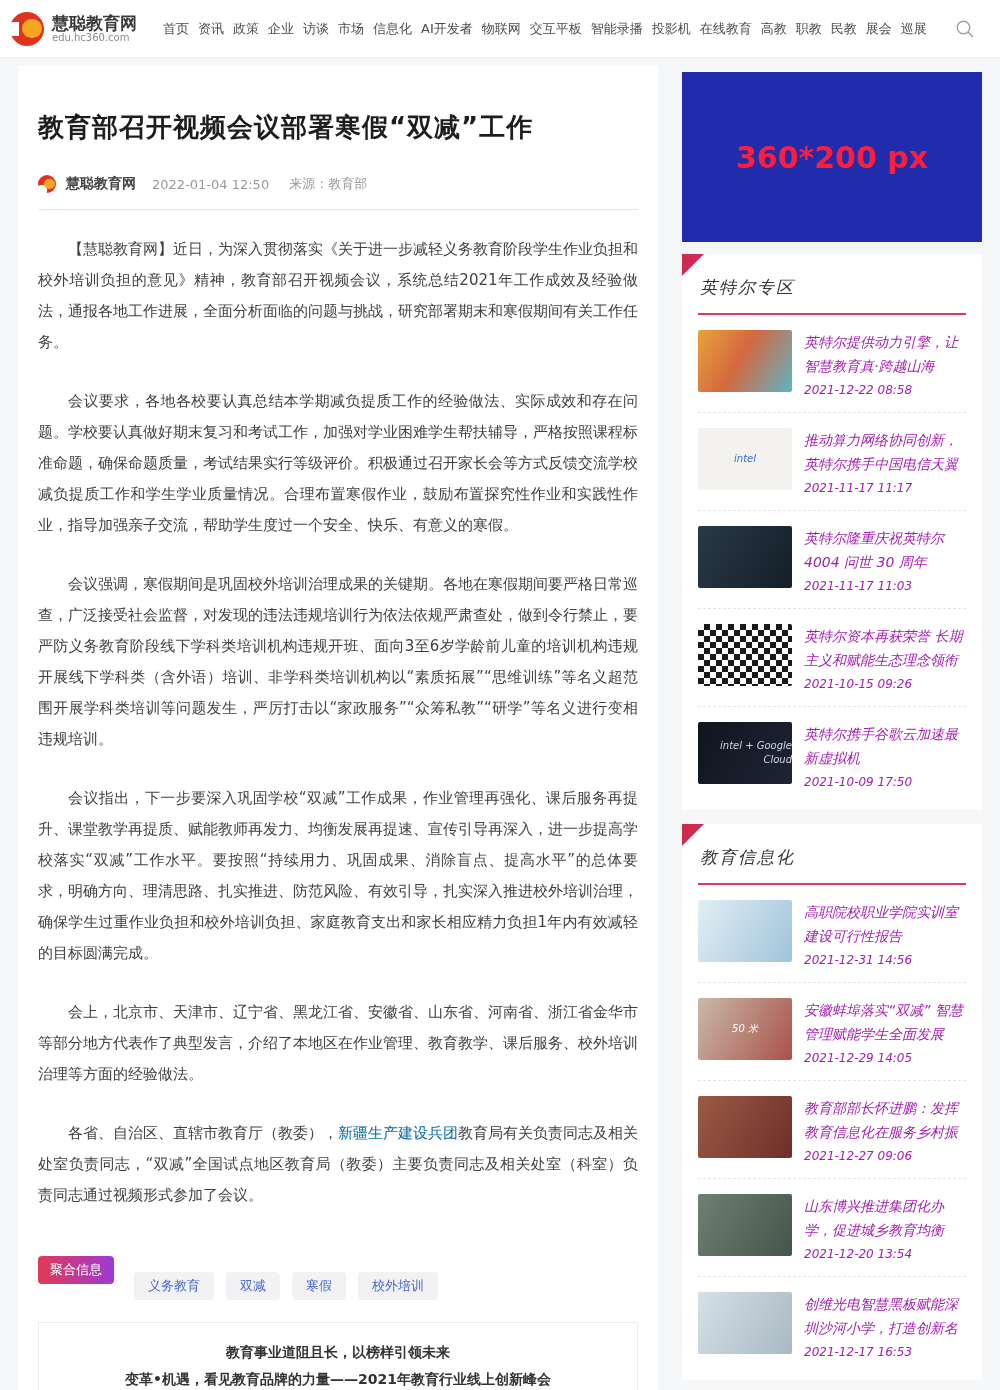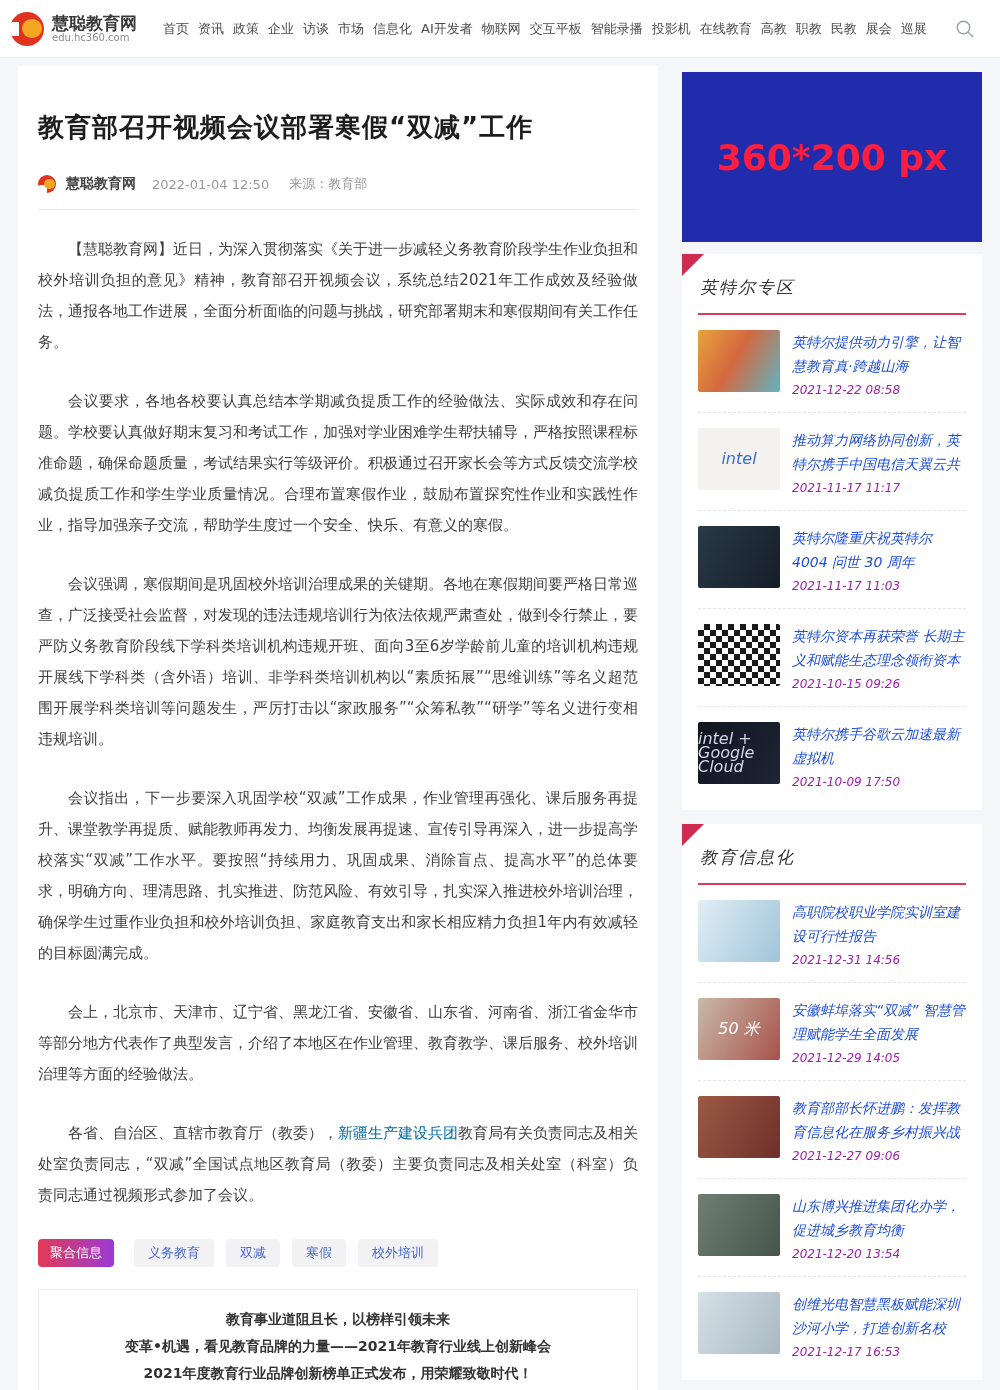--- a/index.html
+++ b/index.html
@@ -33,41 +33,41 @@
   .article-meta { display:flex; align-items:center; gap:10px; padding-bottom:16px; border-bottom:1px solid #e8e8e8; margin-bottom:24px; }
   .meta-source { font-size:14px; font-weight:bold; color:#444; }
   .meta-date, .meta-origin { font-size:13px; color:#999; }
   .meta-date { margin-left:6px; }
   .meta-origin { margin-left:10px; }
   .article-p { font-size:15px; line-height:31px; color:#3f3f3f; text-indent:2em; text-align:justify; margin:0 0 28px; }
   .inline-link { color:#0369a1; cursor:pointer; text-decoration:none; }
   
   .tags { display:flex; gap:20px; align-items:center; margin:4px 0 22px; }
   .tag-primary { background:linear-gradient(90deg,#e23a55,#9c3ad6); color:#fff; font-size:13px; padding:5px 12px; border-radius:4px; cursor:pointer; }
-  .tag { background:#f2f2f5; color:#4a68cf; font-size:13px; padding:5px 14px; border-radius:4px; cursor:pointer; }
+  .tag { background:#f2f2f5; color:#4a68cf; font-size:13px; padding:5px 14px; border-radius:4px; cursor:pointer;margin-top:33px; }
   
   .promo { border:1px solid #ececec; padding:16px 12px 22px; text-align:center; }
   .promo-line { font-size:14px; font-weight:bold; color:#333; line-height:27px; margin:0; }
   .promo-img { width:492px; height:286px; margin:10px auto 0; background:#1c2bab; position:relative; overflow:hidden; }
   .img-label { position:absolute; inset:0; display:flex; align-items:center; justify-content:center; color:#fb1e3e; font-weight:bold; font-family:"DejaVu Sans","Liberation Sans",sans-serif; }
   .img-label.big { font-size:44px; }
-  .img-label.mid { font-size:36px; }
+  .img-label.mid { font-size:30px; }
   .wm { position:absolute; color:rgba(255,255,255,0.07); font-weight:bold; }
   .wm-logo { top:16px; left:24px; font-size:17px; color:rgba(255,255,255,0.12); }
   
   .sidebar { width:300px; flex-shrink:0; padding-top:6px; }
   .ad { height:170px; background:#202cab; position:relative; margin-bottom:12px; cursor:pointer; }
   .side-box { background:#fff; margin-bottom:14px; padding:0 16px 6px; position:relative;font-style:italic; }
   .corner { position:absolute; left:0; top:0; width:0; height:0; border-top:22px solid #ce2b50; border-right:22px solid transparent; }
   .side-title { font-size:17px; color:#333; padding:22px 2px 14px; border-bottom:2px solid #d93a5e; letter-spacing:2px; }
   .side-item { display:flex; padding:15px 0; cursor:pointer; }
   .side-item + .side-item { border-top:1px dashed #e6e6e6; }
-  .thumb { width:82px; height:62px; flex-shrink:0; margin-right:12px; border-radius:2px; display:flex; align-items:center; justify-content:center; font-size:16px; overflow:hidden; text-align:left; line-height:14px; }
+  .thumb { width:94px; height:62px; flex-shrink:0; margin-right:12px; border-radius:2px; display:flex; align-items:center; justify-content:center; font-size:10px; overflow:hidden; text-align:right; line-height:14px; }
   .side-text { flex:1; min-width:0; }
-  .side-item-title { font-size:14px; color:#1d4ed8; line-height:24px; margin:0; max-height:48px; overflow:hidden; }
+  .side-item-title { font-size:14px; color:#a21caf; line-height:24px; margin:0; max-height:48px; overflow:hidden; }
   .side-date { font-size:12px; color:#a21caf; margin-top:5px; }
 </style>
 </head>
 <body>
 
 <div class="header">
   <div class="logo">
     <span class="logo-icon"></span>
     <span>
       <div class="logo-text-title">慧聪教育网</div>

